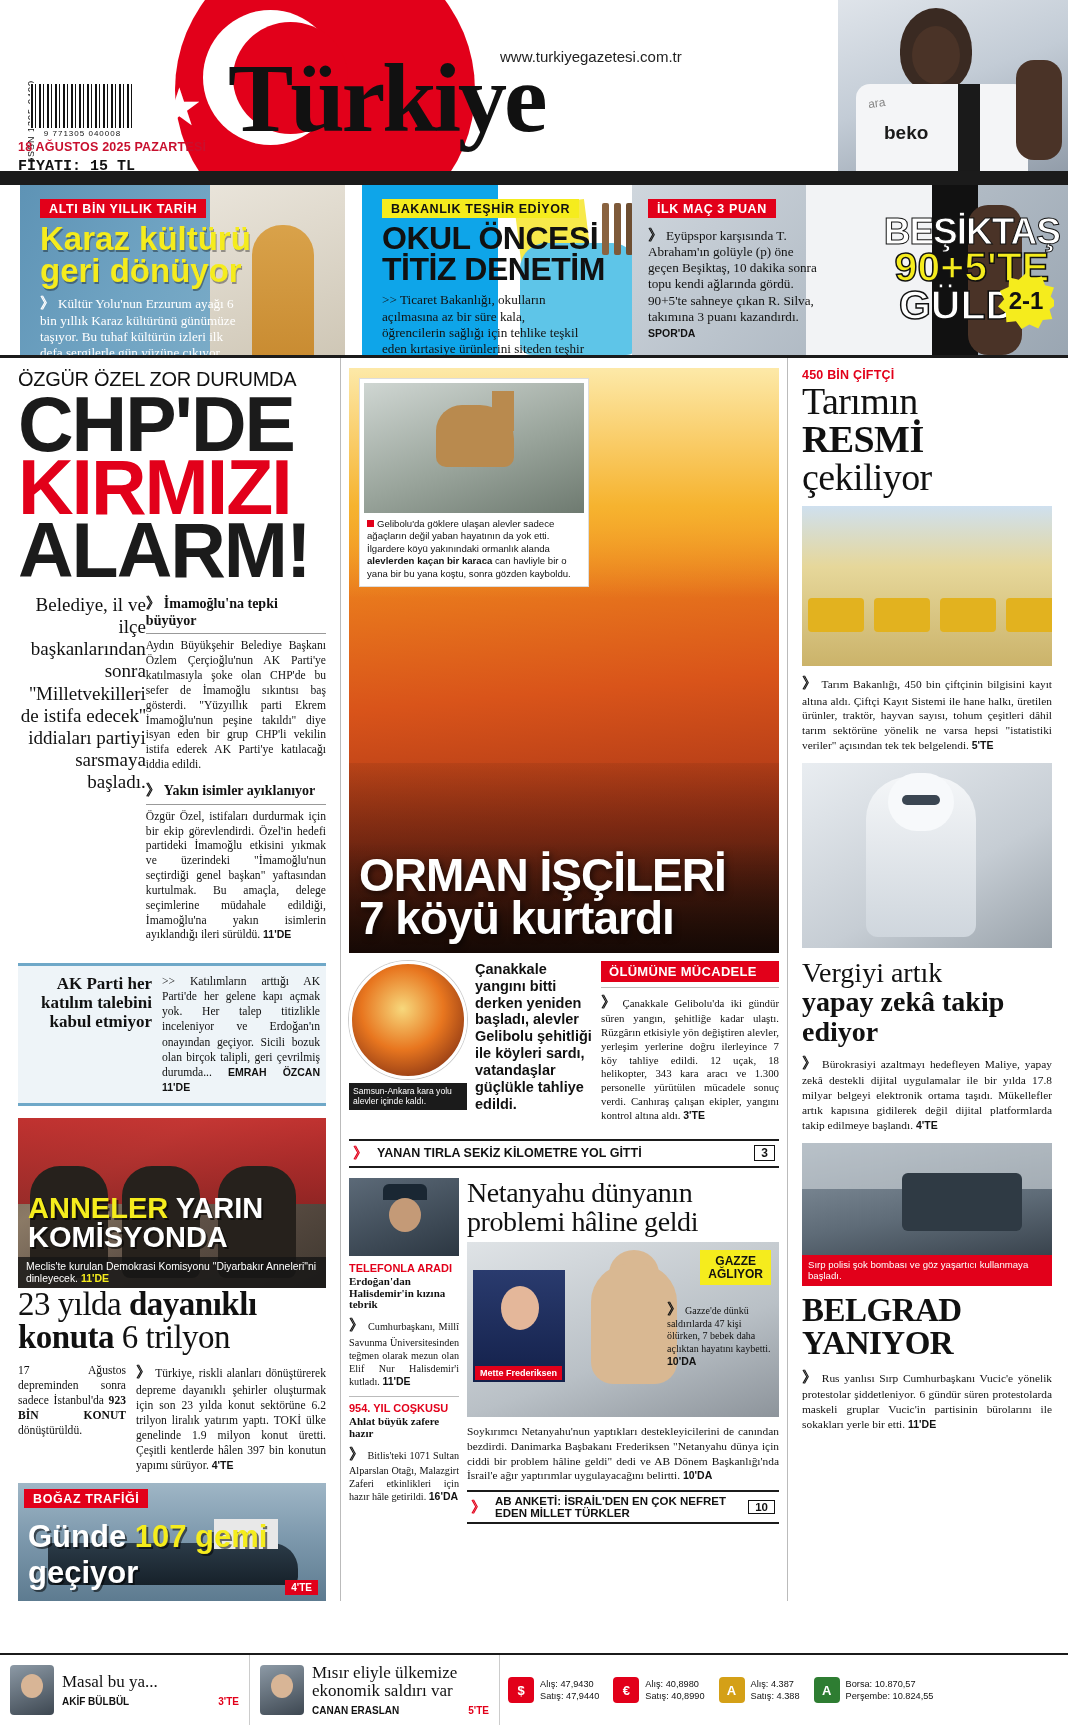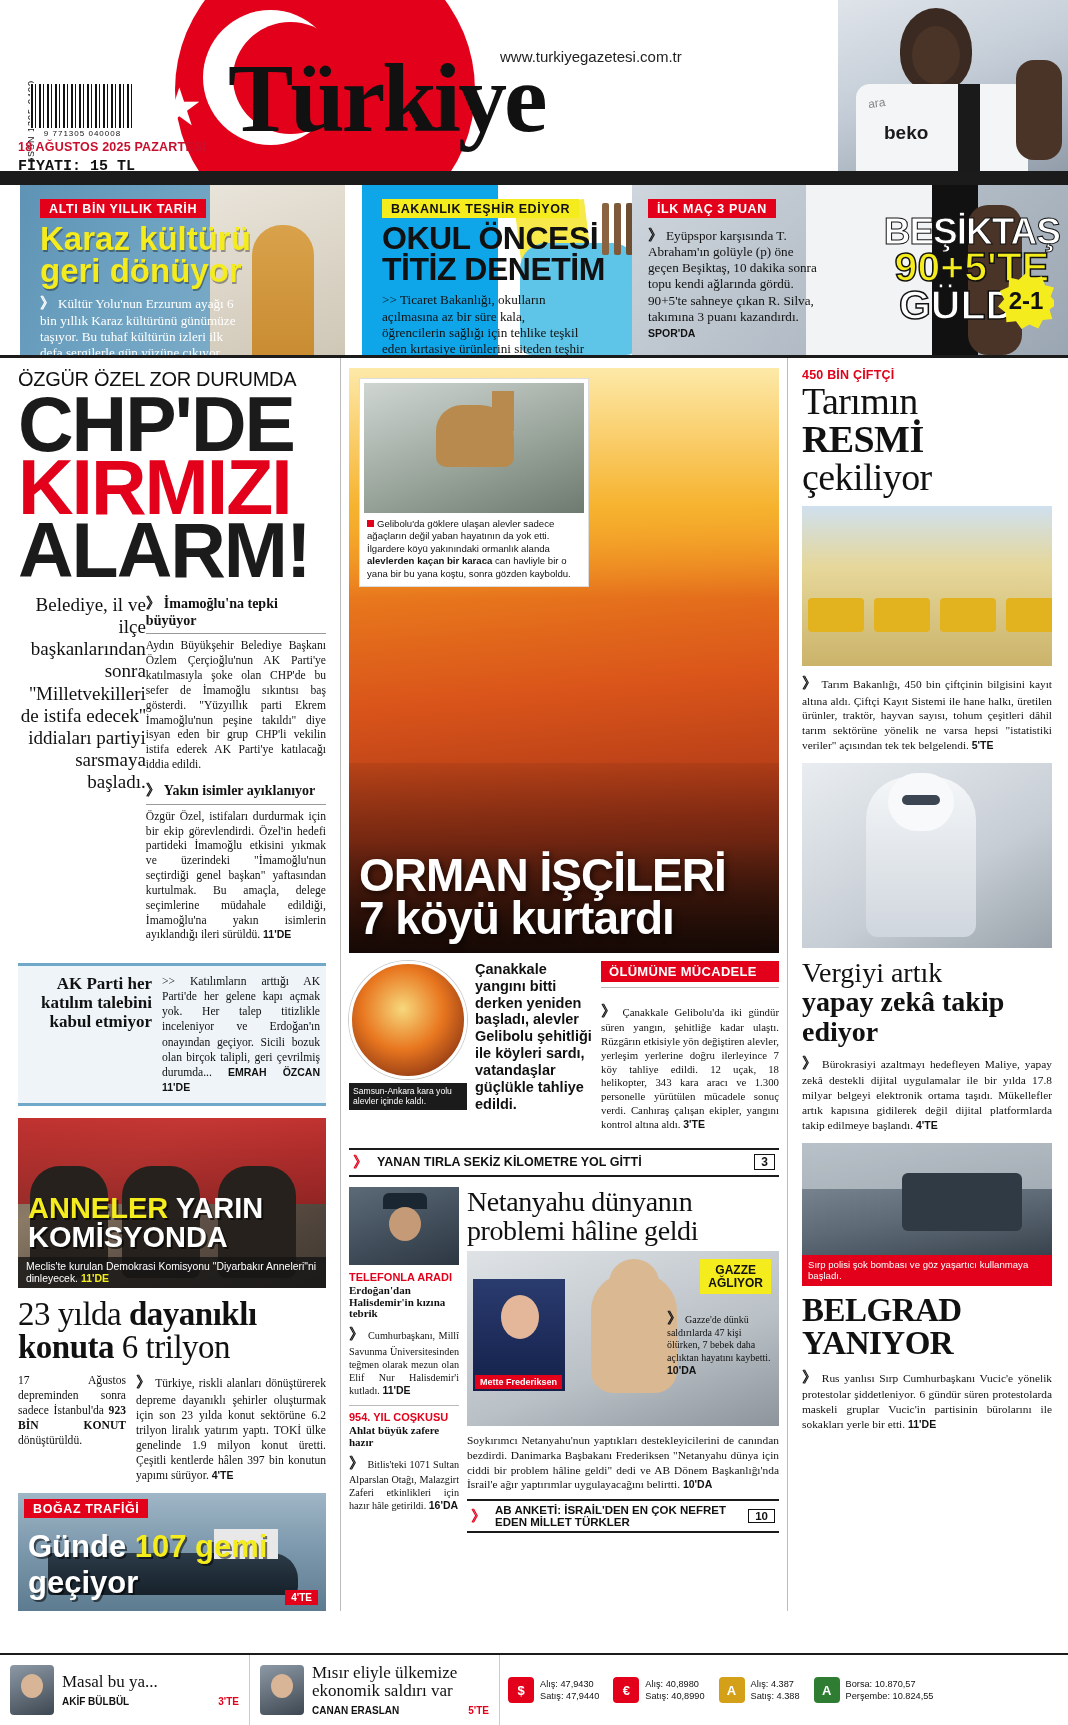--- a/index.html
+++ b/index.html
@@ -212,21 +212,21 @@
     color:#fff; line-height:1.0; text-shadow:2px 2px 0 rgba(0,0,0,.6);
   }
   .anneler .hl .y{ color:#f5ec1d; }
   .anneler .cap{
     position:absolute; left:0; bottom:0; width:100%;
     background:rgba(20,20,20,.78); color:#fff; font-size:10.4px;
     font-family:"Liberation Sans",sans-serif; padding:4px 8px;
   }
   .anneler .cap .pg{ color:#f5ec1d; }
 
-  .h23{ margin-top:10px; font-family:"Liberation Serif", serif;
+  .h23{ font-family:"Liberation Serif", serif;
     font-size:33px; line-height:1.02; letter-spacing:-.5px; }
   .h23 b{ font-weight:bold; }
   .k23{ display:flex; gap:10px; margin-top:8px; }
   .k23 .l{ width:108px; font-size:11.6px; line-height:1.3; text-align:justify;}
   .k23 .r{ flex:1; font-size:11.6px; line-height:1.3; text-align:justify;}
   .k23 b{ font-weight:bold; }
 
   .bogaz{ position:relative; margin-top:10px; height:118px; overflow:hidden;
     background:linear-gradient(180deg,#9fb6c6 0%,#7d99ad 46%,#5d7b90 100%); }
   .bogaz .ship{position:absolute;left:30px;bottom:16px;width:250px;height:42px;
@@ -276,21 +276,21 @@
   .roundimg .circ{ width:118px;height:118px;border-radius:50%;
     background:radial-gradient(circle at 45% 40%,#f7d87c,#e8761f 45%,#7a2a12 90%);
     border:3px solid #fff; box-shadow:0 0 0 1px #ccc;}
   .roundimg .cap{ margin-top:4px; background:#1b1b1b; color:#fff; font-size:8.6px;
     font-family:"Liberation Sans",sans-serif; padding:3px 4px; line-height:1.2;}
   .cmid .mid{ width:118px; font-family:Liberation Sans, sans-serif; font-weight:bold;
     font-size:14.5px; line-height:1.16; }
   .cmid .right{ flex:1; }
   .redbar{ background:#e2001a; color:#fff; font-family:"Liberation Sans",sans-serif;
     font-weight:bold; font-size:13px; padding:3px 8px; letter-spacing:.3px; }
-  .cmid .right .para{ font-size:10.8px; margin-top:5px; border-top:1px solid #bbb; padding-top:14px; }
+  .cmid .right .para{ font-size:10.8px; margin-top:5px; border-top:1px solid #bbb; padding-top:5px; }
 
   .yananbar{
     margin-top:8px; border-top:2px solid #1b1b1b; border-bottom:2px solid #1b1b1b;
     display:flex; align-items:center; gap:6px; padding:3px 4px;
     font-family:"Liberation Sans",sans-serif; font-weight:bold; font-size:12.5px;
   }
   .yananbar .chev{ color:#e2001a; }
   .yananbar .num{ margin-left:auto; border:1.5px solid #111; padding:0 6px; font-size:12px;}
 
   .cbot{ display:flex; gap:8px; margin-top:10px; }

